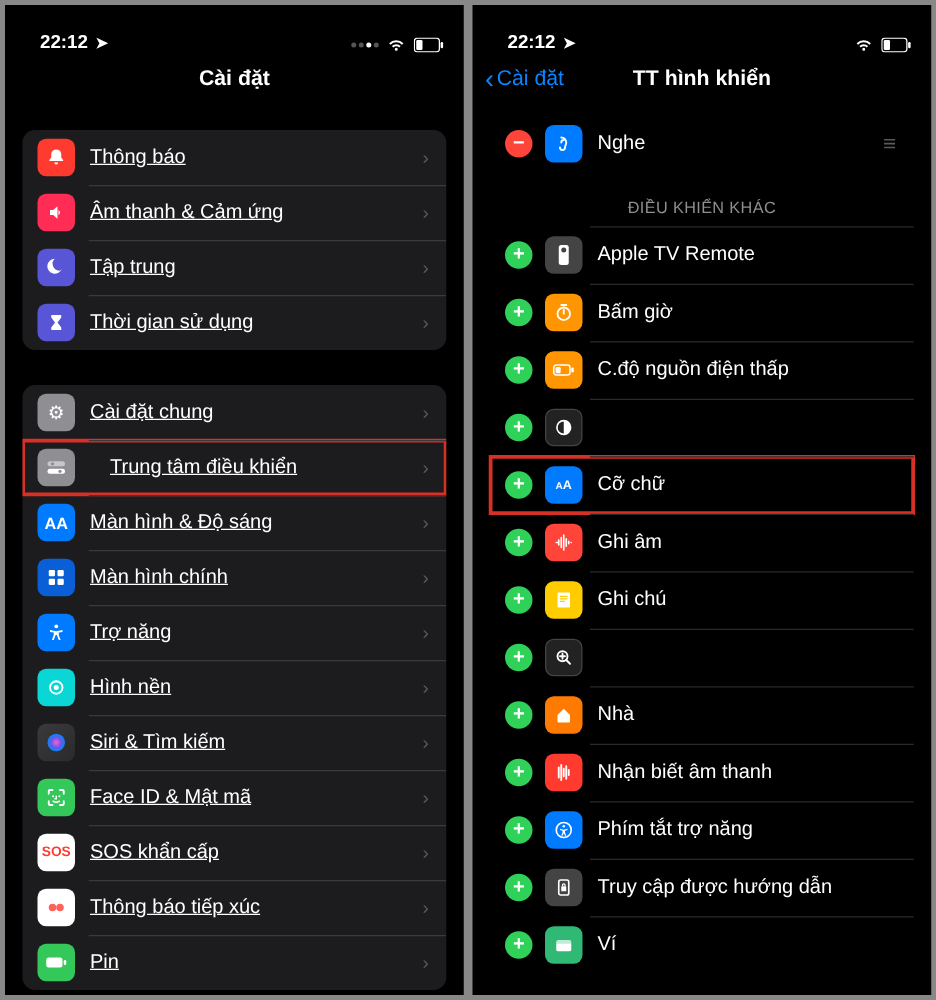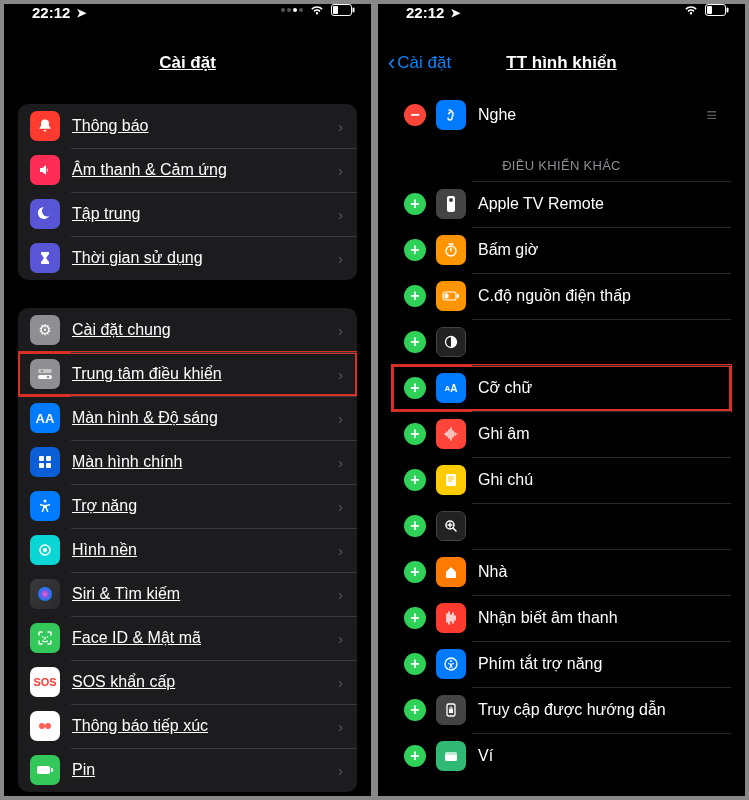--- a/index.html
+++ b/index.html
@@ -17,21 +17,21 @@
   background: #000;
   border-radius: 0;
   overflow: hidden;
   display: flex;
   flex-direction: column;
   position: relative;
 }
 .status-bar {
   height: 38px;
   display: flex;
-  align-items: flex-start;
+  align-items: flex-end;
   justify-content: space-between;
   padding: 0 16px 0 28px;
   color: #fff;
   font-size: 15px;
   font-weight: 600;
 }
 .status-left { display: flex; align-items: center; gap: 6px; }
 .status-right { display: flex; align-items: center; gap: 6px; }
 .loc-icon { font-size: 12px; }
 .signal-dots { display: flex; gap: 2px; align-items: center; }
@@ -45,21 +45,20 @@
 
 .nav-bar {
   height: 42px;
   display: flex;
   align-items: center;
   justify-content: center;
   position: relative;
   color: #fff;
   font-size: 17px;
   font-weight: 600;
-  text-decoration: underline;
 }
 .back-btn {
   position: absolute;
   left: 10px;
   display: flex;
   align-items: center;
   color: #0a84ff;
   font-size: 17px;
   font-weight: 400;
 }
@@ -112,20 +111,21 @@
   text-decoration: underline;
 }
 .chevron {
   color: #5a5a5e;
   font-size: 15px;
   margin-right: 14px;
 }
 .highlight {
   outline: 3px solid #d83027;
   outline-offset: -2px;
+  gap: 16px;
 }
 
 
 .cc-list { padding-top: 8px; }
 .section-header {
   color: #8e8e93;
   font-size: 13px;
   text-transform: uppercase;
   padding: 20px 16px 8px;
   letter-spacing: 0.3px;

